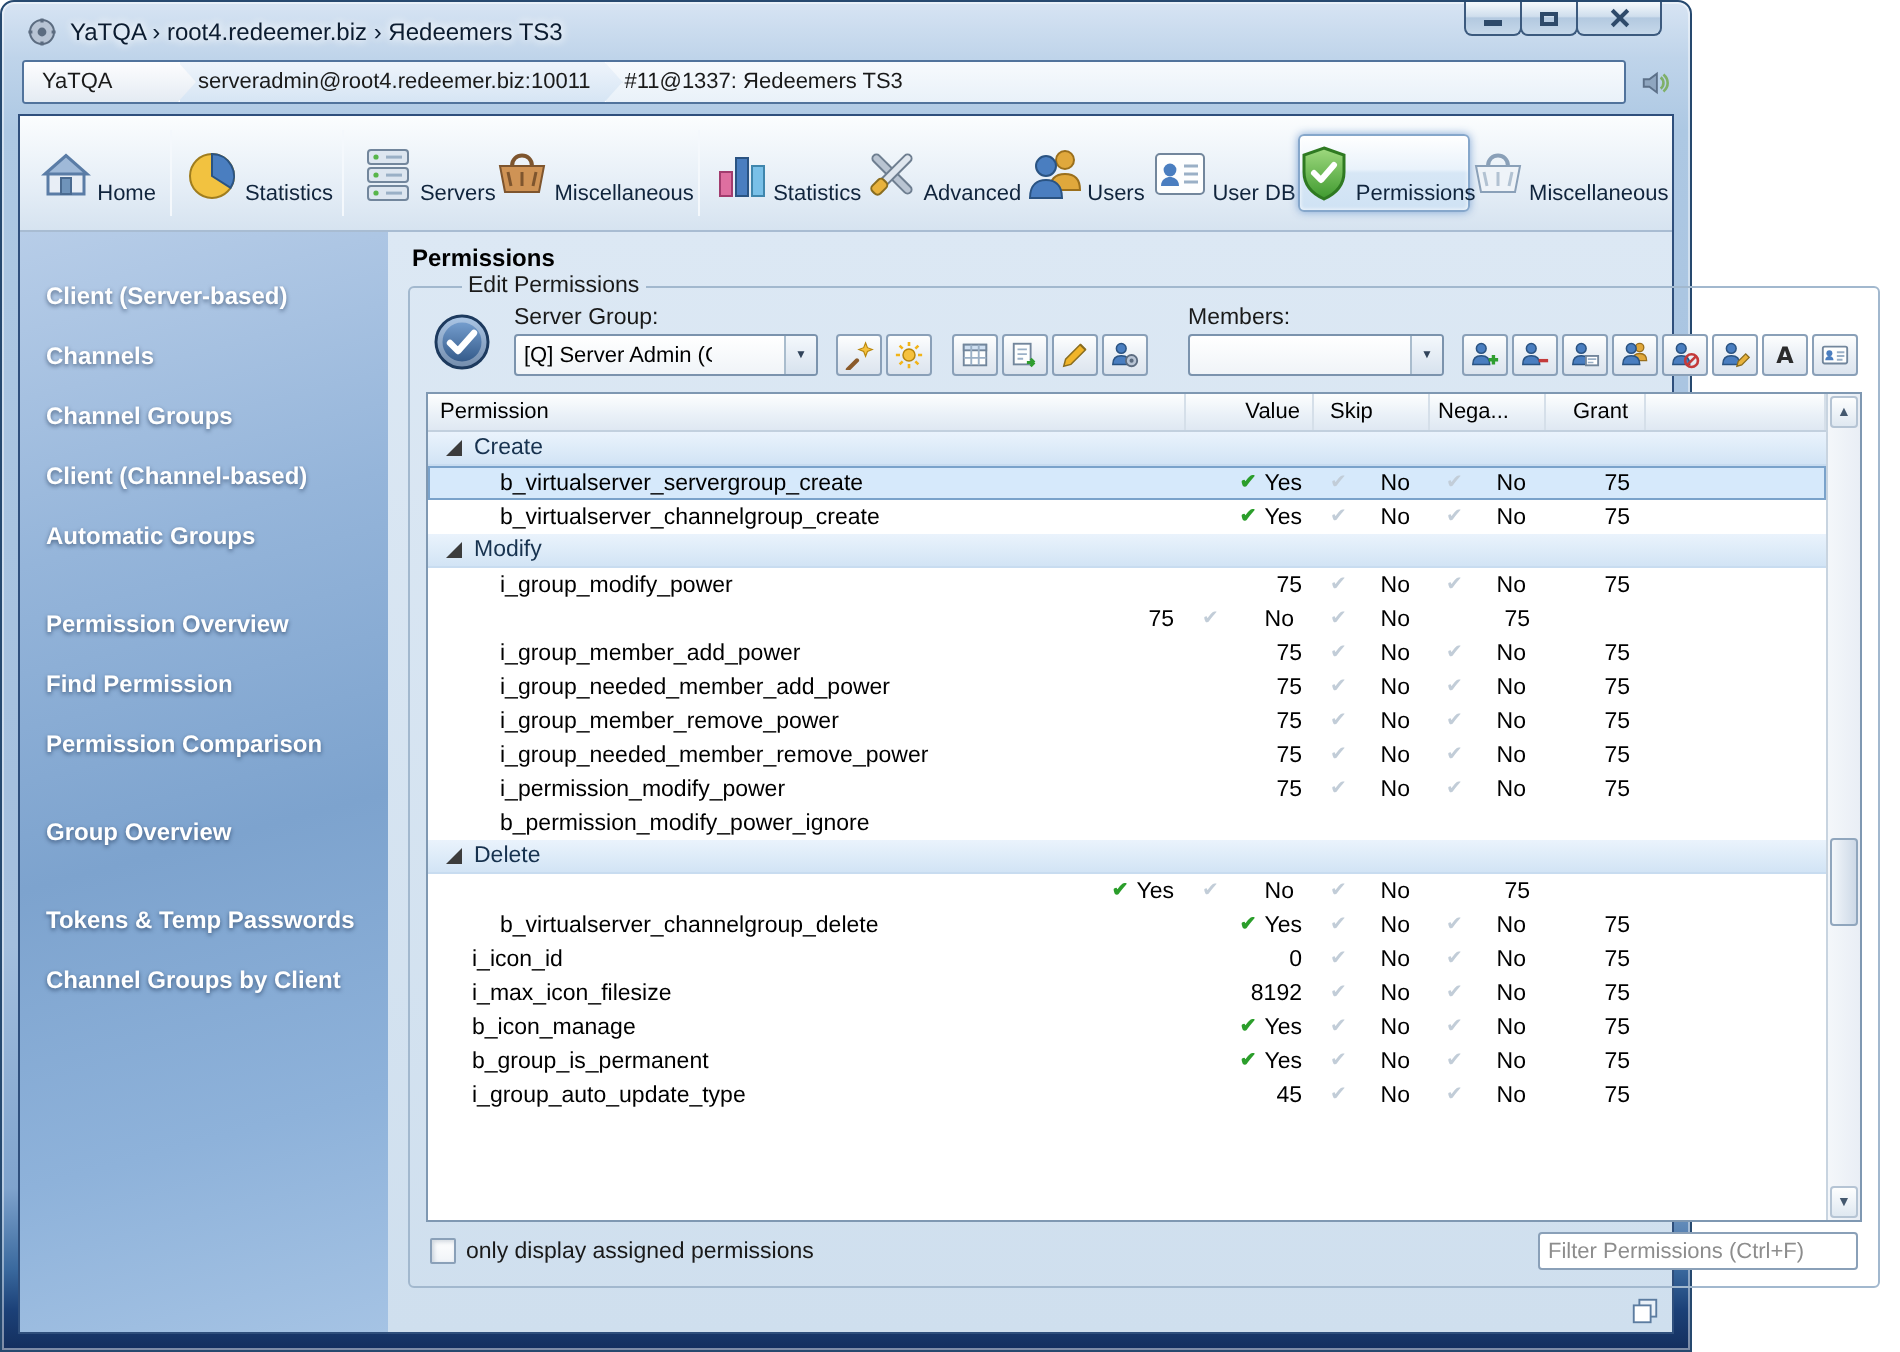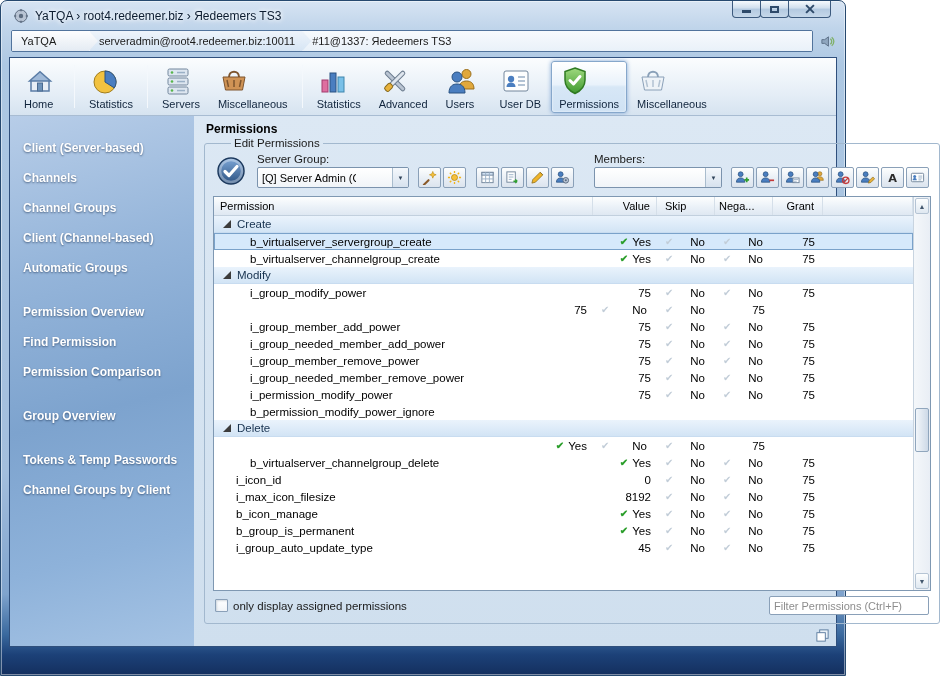--- a/index.html
+++ b/index.html
@@ -2,21 +2,21 @@
 <html><head>
 <meta charset="utf-8">
 <style>
   * { box-sizing: border-box; margin: 0; padding: 0; }
   html,body { width:950px; height:676px; overflow:hidden; background:#fff;
     font-family:"Liberation Sans", sans-serif; }
   .window { position:relative; width:846px; height:676px;
     border:1px solid #26496f; border-radius:7px 7px 0 0;
     background: linear-gradient(180deg,#d7e4f3 0px,#bfd4ea 28px,#adc8e3 64px,#a3bedd 70%,#7fa3cd 88%,#3a699e 94%,#1c4178 97%,#142f5e 100%);
     box-shadow: inset 0 0 0 1px rgba(255,255,255,.45);
-    padding:0 8px 28px 8px; display:flex; flex-direction:column; }
+    padding:0 8px 8px 8px; display:flex; flex-direction:column; }
 
   
   .titlebar { height:26px; display:flex; align-items:center; gap:6px; padding:4px 4px 0 4px;
     font-size:12px; color:#0c1c30; text-shadow:0 0 4px #fff,0 0 6px #fff; }
   .app-ic svg { width:16px; height:16px; display:block; }
   .win-controls { position:absolute; top:0; right:14px; display:flex; z-index:50; }
   .wbtn { width:29px; height:17px; border:1px solid #3c5a7e; border-top:none; margin-left:-1px;
     border-radius:0 0 4px 4px; background:linear-gradient(#f6fafd,#cfdeed 45%,#b3c9e0 50%,#c6d8ea);
     position:relative; display:flex; align-items:center; justify-content:center; cursor:pointer; }
   .wbtn.close { width:43px; }
@@ -40,21 +40,21 @@
   .snd { margin-left:7px; cursor:pointer; }
   .snd svg { width:15px; height:15px; display:block; }
 
   
   .client { flex:1; border:1px solid #2f4f7c; display:flex; flex-direction:column; min-height:0;
     background:#d2e0f0; }
 
   
   .toolbar { height:58px; background:linear-gradient(#fbfdfe,#e4edf6 65%,#d6e3f0);
     border-bottom:1px solid #a8bcd2; display:flex; align-items:center; padding:2px 6px; gap:2px; }
-  .tb-btn { display:flex; flex-direction:column; align-items:flex-start; justify-content:center;
+  .tb-btn { display:flex; flex-direction:row; align-items:flex-end; justify-content:center;
     padding:3px 7px 2px 7px; border:1px solid transparent; border-radius:3px; cursor:pointer; min-width:52px; }
   .tb-btn.selected { border:1px solid #86a7cb;
     background:linear-gradient(#ffffff,#e9f2fb 45%,#d7e7f6 50%,#cfe2f4);
     box-shadow:0 0 4px rgba(120,160,210,.9), inset 0 0 2px #fff; }
   .tb-icon svg { width:32px; height:32px; display:block; }
   .tb-label { font-size:11px; color:#10243c; margin-top:1px; white-space:nowrap; }
   .tb-sep { width:1px; align-self:stretch; margin:5px 4px; background:#b0c2d6; border-right:1px solid #f4f8fc; }
 
   
   .body-row { flex:1; display:flex; min-height:0; }

